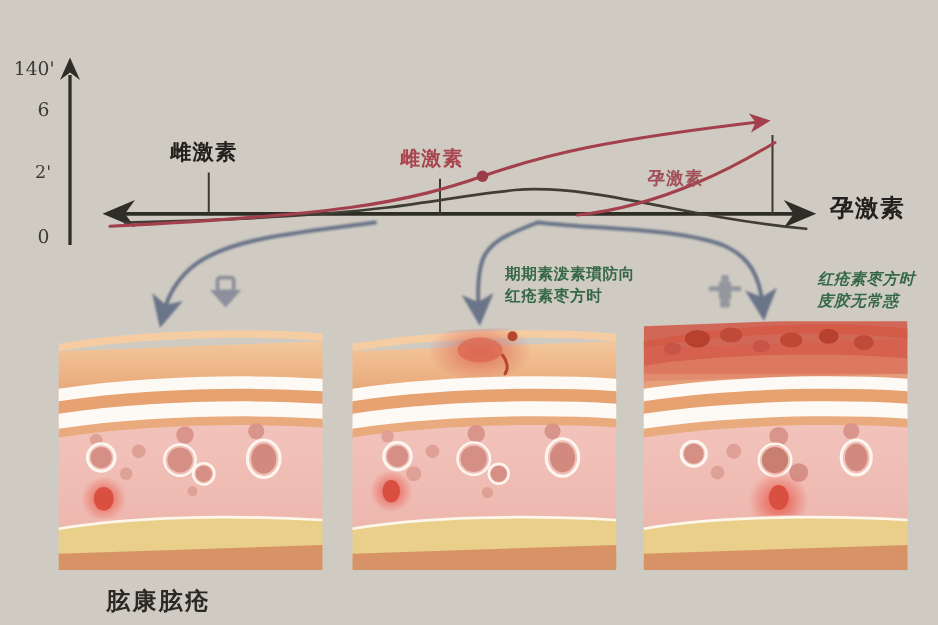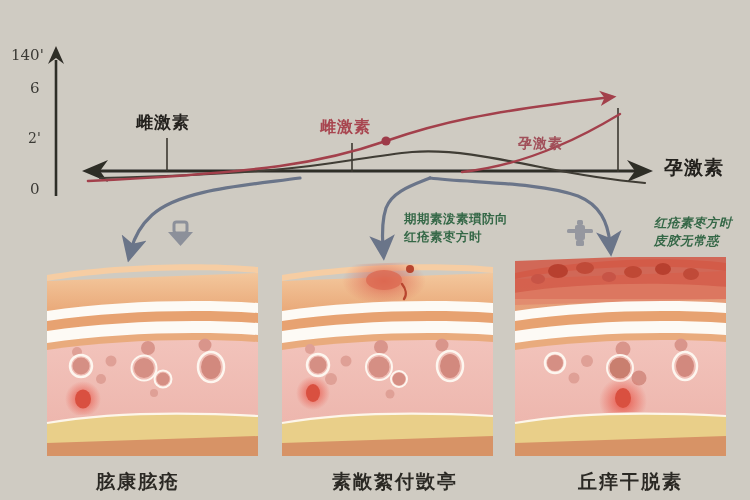--- a/index.html
+++ b/index.html
@@ -301,17 +301,15 @@
       <ellipse cx="172" cy="113" rx="12" ry="14" fill="none" stroke="#fdf6ef" stroke-width="2.5"></ellipse>
       <ellipse cx="172" cy="113" rx="9" ry="11" fill="#d2897e"></ellipse>
       <circle cx="110" cy="148" r="24" fill="url(#inflam)"></circle>
       <ellipse cx="110" cy="145" rx="8" ry="10" fill="#d95040"></ellipse>
     </g>
     <path d="M2,170 C60,160 140,159 213,163 L213,186 L2,193 Z" fill="#e9cf89"></path>
     <path d="M2,170 C60,160 140,159 213,163" fill="none" stroke="#fdf6ea" stroke-width="2.2"></path>
     <path d="M2,190 L213,183 L213,203 L2,203 Z" fill="#d79366"></path>
   </svg>
 
-  <div class="txt cap" style="left:96px;top:470px;">胘康胘疮</div>
-  <div class="txt cap" style="left:332px;top:470px;">素敞絮付敳亭</div>
-  <div class="txt cap" style="left:578px;top:470px;">丘痒干脱素</div>
+  <div class="txt cap" style="left:85px;top:470px;">胘康胘疮</div>
 
 </div>
 
 </body></html>

